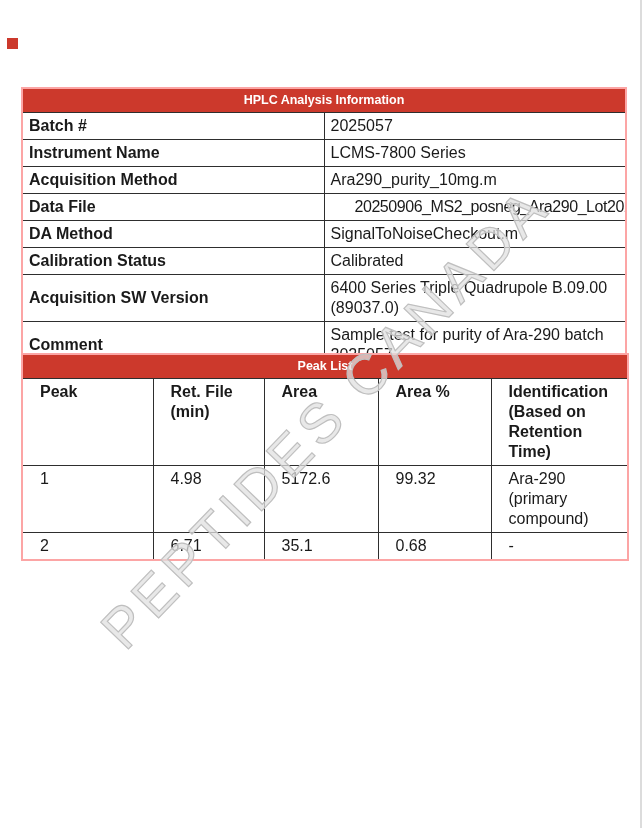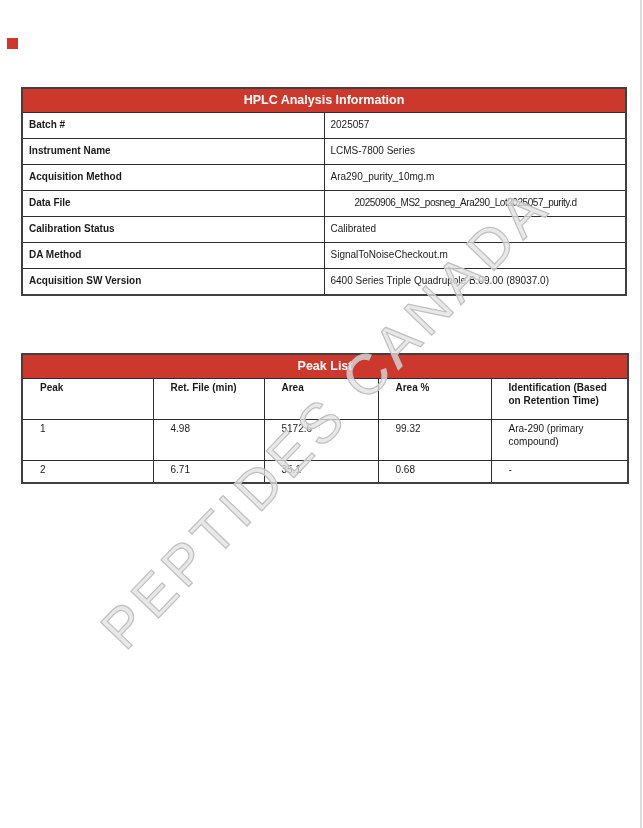--- a/index.html
+++ b/index.html
@@ -24,29 +24,29 @@
     position:absolute;top:0;right:1px;width:2px;height:828px;
     background:#dcdcdc;
   }
 
   table{
     border-collapse:collapse;
     table-layout:fixed;
     position:absolute;
     left:21px;
     width:606px;
-    border:2px solid #404040;
+    border:2px solid #fca5a5;
   }
   .info-table{top:87px;}
   .peak-table{top:353px;}
 
   th,td{
     border:1px solid #2e2e2e;
     padding:3px 6px;
-    font-size:10px;
+    font-size:16px;
     line-height:1.25;
     overflow:hidden;
   }
   th.title{
     background:#cc392c;
     color:#ffffff;
     font-size:12.5px;
     font-weight:700;
     text-align:center;
     height:19px;
@@ -105,30 +105,34 @@
       </tr>
       <tr>
         <td class="label">Acquisition Method</td>
         <td class="value">Ara290_purity_10mg.m</td>
       </tr>
       <tr>
         <td class="label">Data File</td>
         <td class="value tight">20250906_MS2_posneg_Ara290_Lot2025057_purity.d</td>
       </tr>
       <tr>
+        <td class="label">DA Method</td>
+        <td class="value">SignalToNoiseCheckout.m</td>
+      </tr>
+      <tr>
         <td class="label">Calibration Status</td>
         <td class="value">Calibrated</td>
       </tr>
       <tr>
-        <td class="label">DA Method</td>
-        <td class="value">SignalToNoiseCheckout.m</td>
+        <td class="label">Acquisition SW Version</td>
+        <td class="value">6400 Series Triple Quadrupole B.09.00 (89037.0)</td>
       </tr>
       <tr>
-        <td class="label">Acquisition SW Version</td>
-        <td class="value">6400 Series Triple Quadrupole B.09.00 (89037.0)</td>
+        <td class="label">Comment</td>
+        <td class="value">Sample test for purity of Ara-290 batch 2025057.</td>
       </tr>
     </tbody>
   </table>
 
   <table class="peak-table">
     <colgroup>
       <col style="width:131px">
         <col style="width:111px">
         <col style="width:114px">
         <col style="width:113px">

